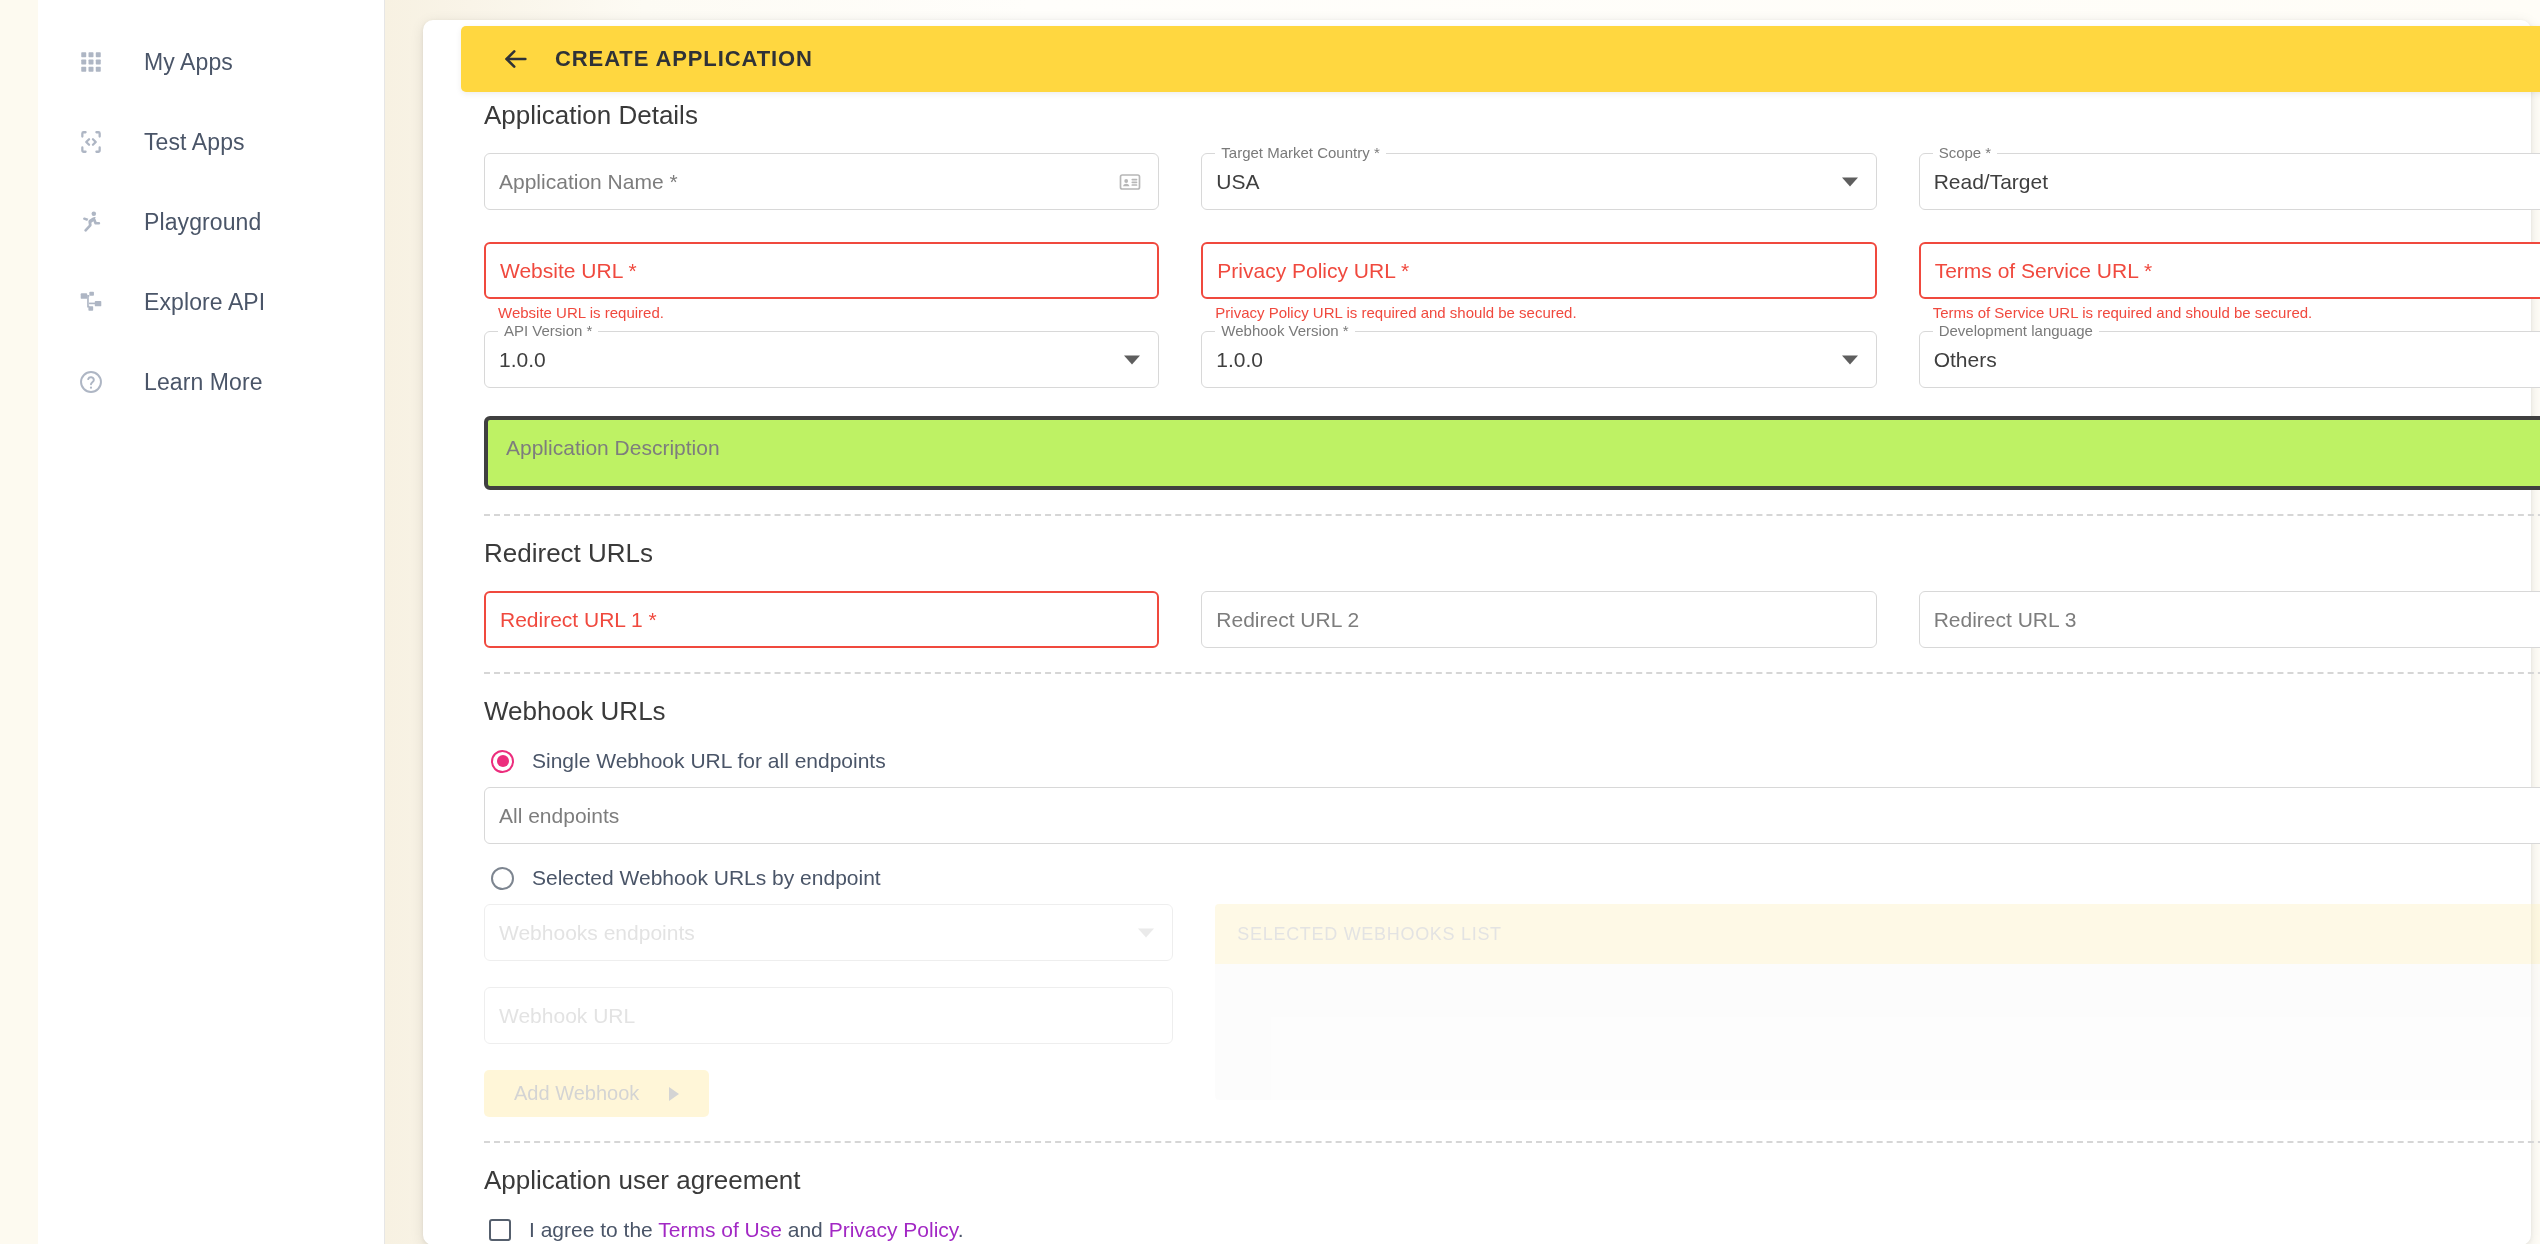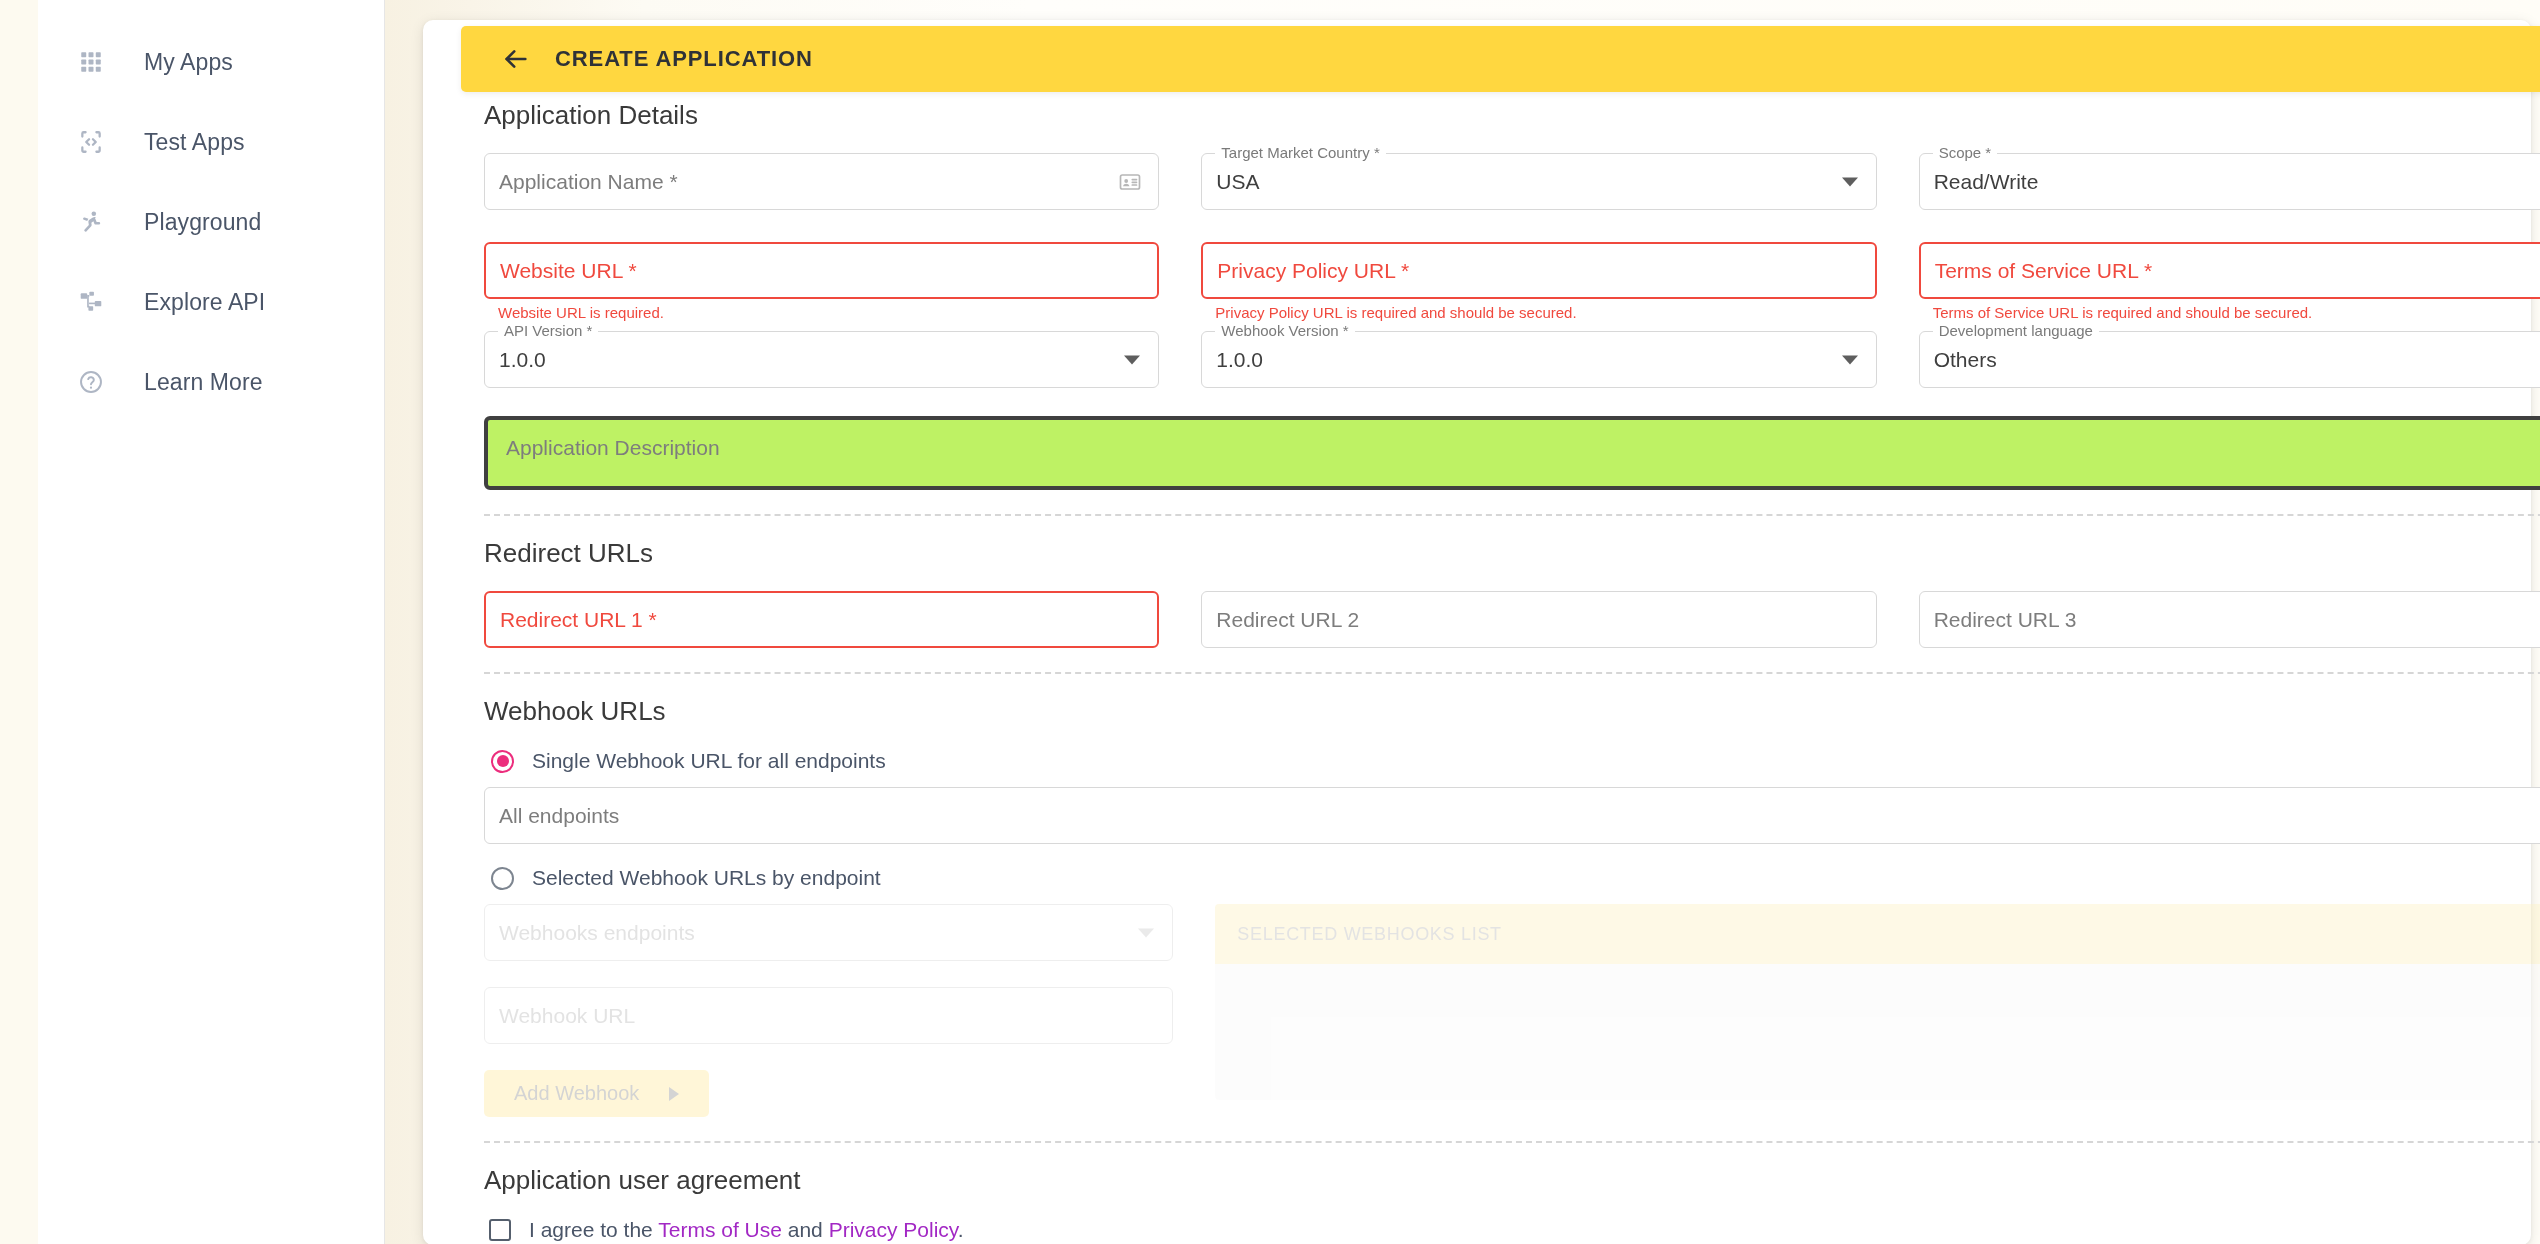--- a/index.html
+++ b/index.html
@@ -456,21 +456,21 @@
               <span class="caret"></span>
             </div>
           </div>
           <div class="spacer-msg"></div>
         </div>
 
         <div class="col">
           <div class="field">
             <div class="fbox has-legend">
               <span class="legend">Scope *</span>
-              <span class="ftext">Read/Write</span>
+              <span class="ftext">Read/Target</span>
               <span class="caret"></span>
             </div>
           </div>
           <div class="spacer-msg"></div>
         </div>
       </div>
 
       <div class="row">
         <div class="col">
           <div class="field">

